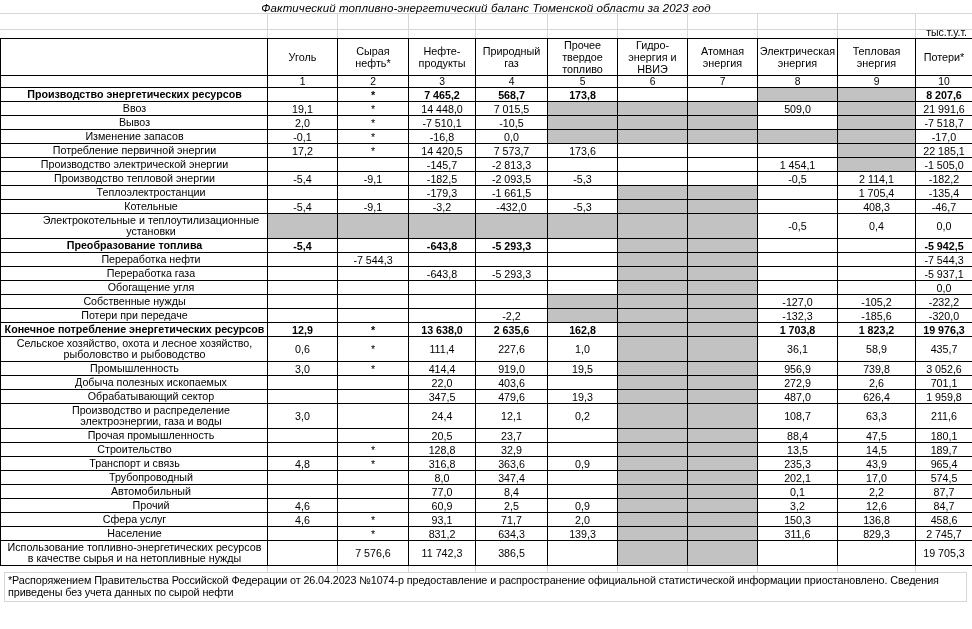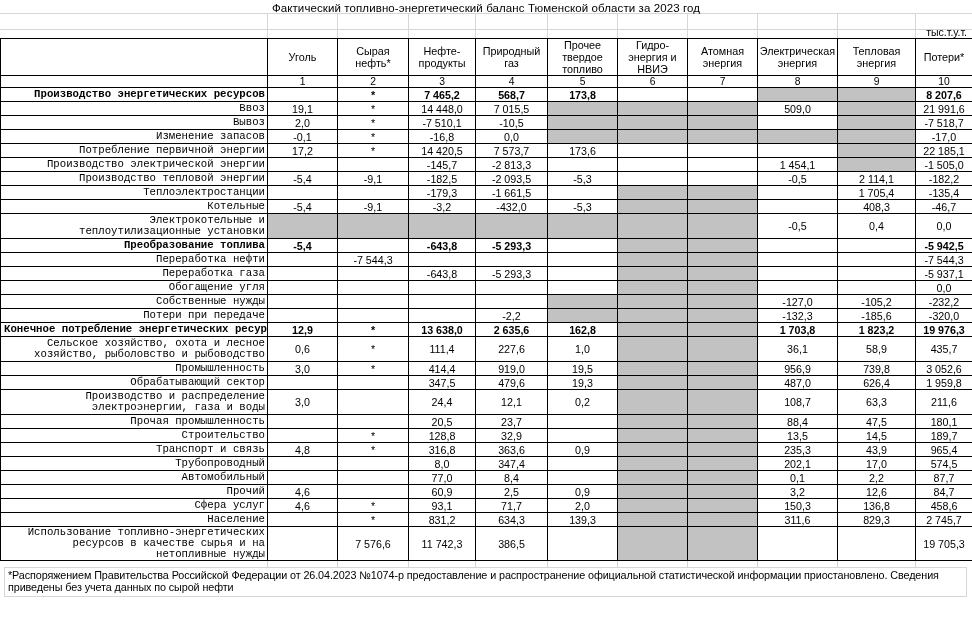--- a/index.html
+++ b/index.html
@@ -9,39 +9,39 @@
   }
   html,body{margin:0;padding:0;background:#fff;}
   .page{
     position:relative;width:972px;height:629px;background:#fff;overflow:hidden;
     font-family:"Liberation Sans",sans-serif;color:#000;
   }
   
   .topband{position:relative;height:38px;}
   .title{
     position:absolute;top:2px;left:0;right:0;text-align:center;
-    font-size:11.5px;letter-spacing:0.1px;white-space:nowrap;
+    font-size:11.5px;letter-spacing:0.1px;white-space:nowrap;font-style:italic;
   }
   .hline{position:absolute;left:0;right:0;height:1px;background:var(--grid);}
   .vline{position:absolute;top:13px;height:25px;width:1px;background:var(--grid);}
   .unit{position:absolute;top:26px;right:5px;font-size:10.5px;}
   
   table{border-collapse:collapse;table-layout:fixed;width:972px;}
   td,th{
     border:1px solid var(--tborder);padding:0;vertical-align:middle;
     font-size:10.7px;overflow:hidden;
   }
   tr.head th{
     height:35px;font-weight:normal;text-align:center;
     white-space:pre-line;line-height:12px;font-size:10.8px;padding:0 1px;
   }
   tr.nums td{height:11px;text-align:center;font-size:10.3px;line-height:10px;}
   tr.r1 td{height:13px;}
   tr.r2 td{height:24px;}
-  td.lbl{text-align:right;padding:0 2px 0 3px;line-height:11px;font-family:Liberation Mono, monospace;}
+  td.lbl{text-align:center;padding:0 2px 0 3px;line-height:11px;}
   tr.r1 td.lbl{white-space:nowrap;}
   td.ind{padding-left:36px;}
   td.num{text-align:center;white-space:nowrap;}
   td.gray{background:var(--shaded);}
   tr.bold td{font-weight:bold;}
   
   .bottomstrip{position:relative;height:6px;}
   .vline2{position:absolute;top:0;bottom:0;width:1px;background:var(--grid);}
   .footnote{
     margin:0 5px 0 4px;border:1px solid var(--grid);
@@ -363,20 +363,33 @@
           <td class="num">414,4</td>
           <td class="num">919,0</td>
           <td class="num">19,5</td>
           <td class="num gray"></td>
           <td class="num gray"></td>
           <td class="num">956,9</td>
           <td class="num">739,8</td>
           <td class="num">3 052,6</td>
         </tr>
         <tr class="r1">
+          <td class="lbl ind">Добыча полезных ископаемых</td>
+          <td class="num"></td>
+          <td class="num"></td>
+          <td class="num">22,0</td>
+          <td class="num">403,6</td>
+          <td class="num"></td>
+          <td class="num gray"></td>
+          <td class="num gray"></td>
+          <td class="num">272,9</td>
+          <td class="num">2,6</td>
+          <td class="num">701,1</td>
+        </tr>
+        <tr class="r1">
           <td class="lbl ind">Обрабатывающий сектор</td>
           <td class="num"></td>
           <td class="num"></td>
           <td class="num">347,5</td>
           <td class="num">479,6</td>
           <td class="num">19,3</td>
           <td class="num gray"></td>
           <td class="num gray"></td>
           <td class="num">487,0</td>
           <td class="num">626,4</td>

